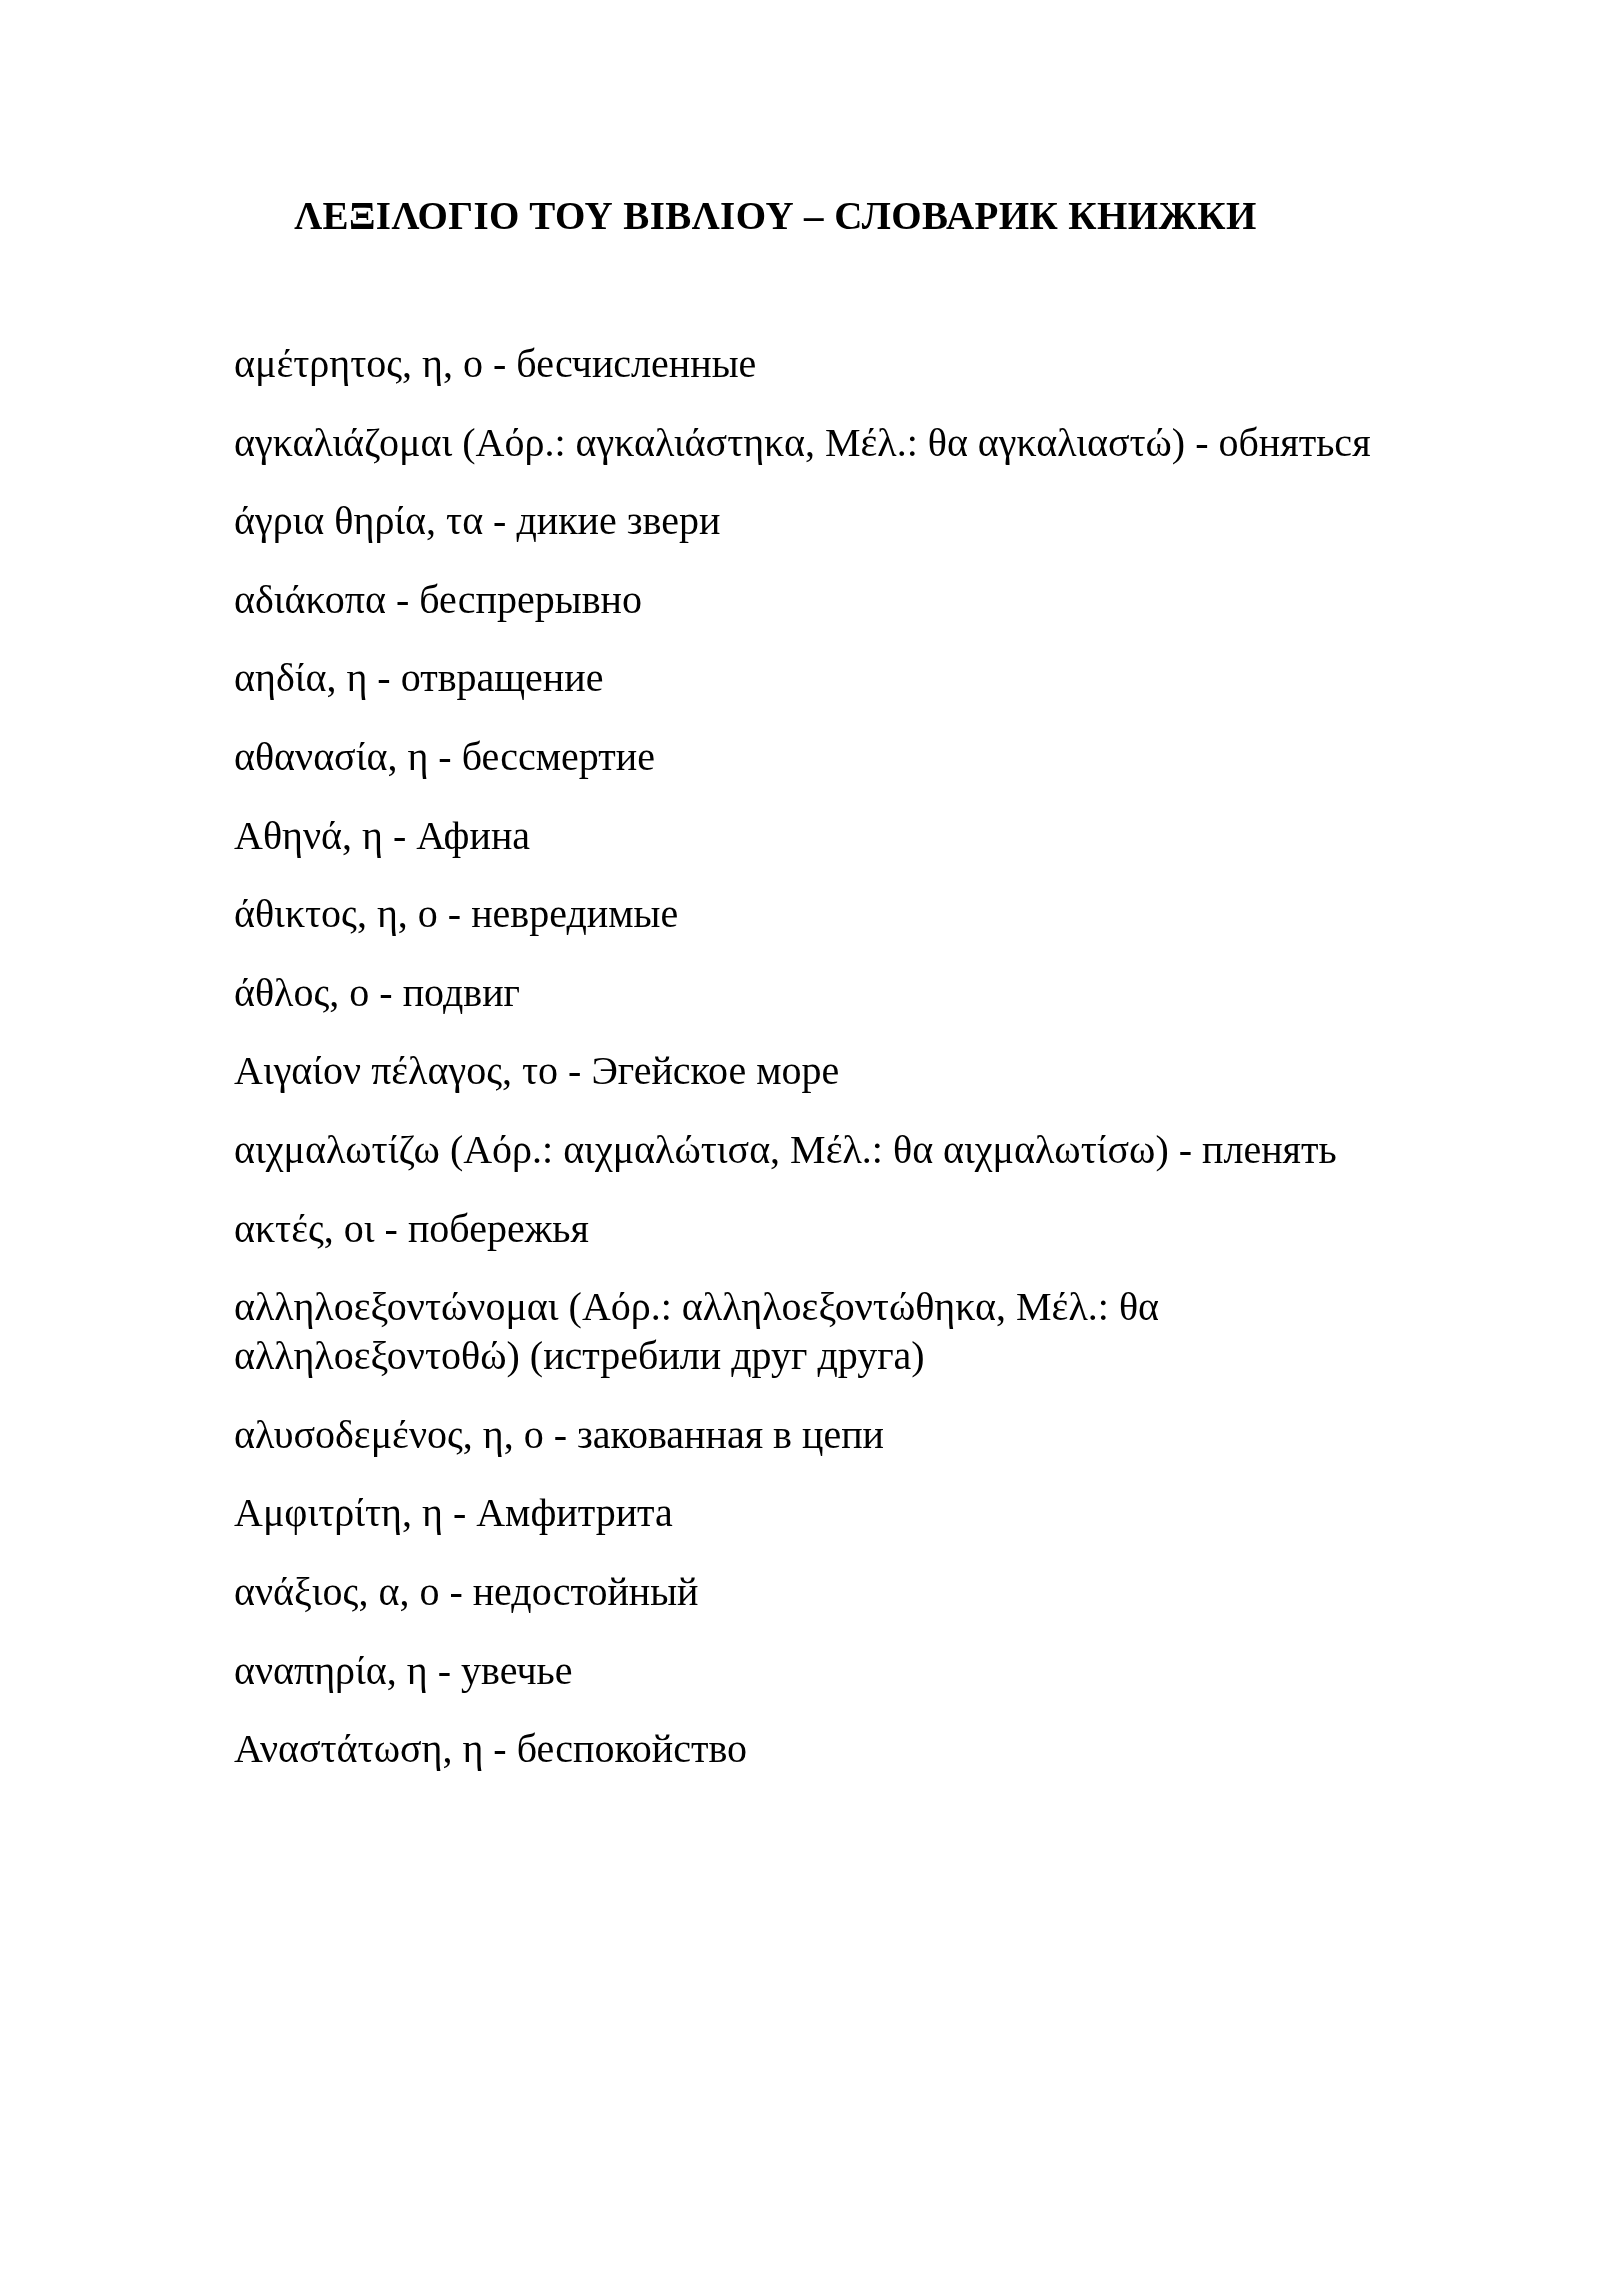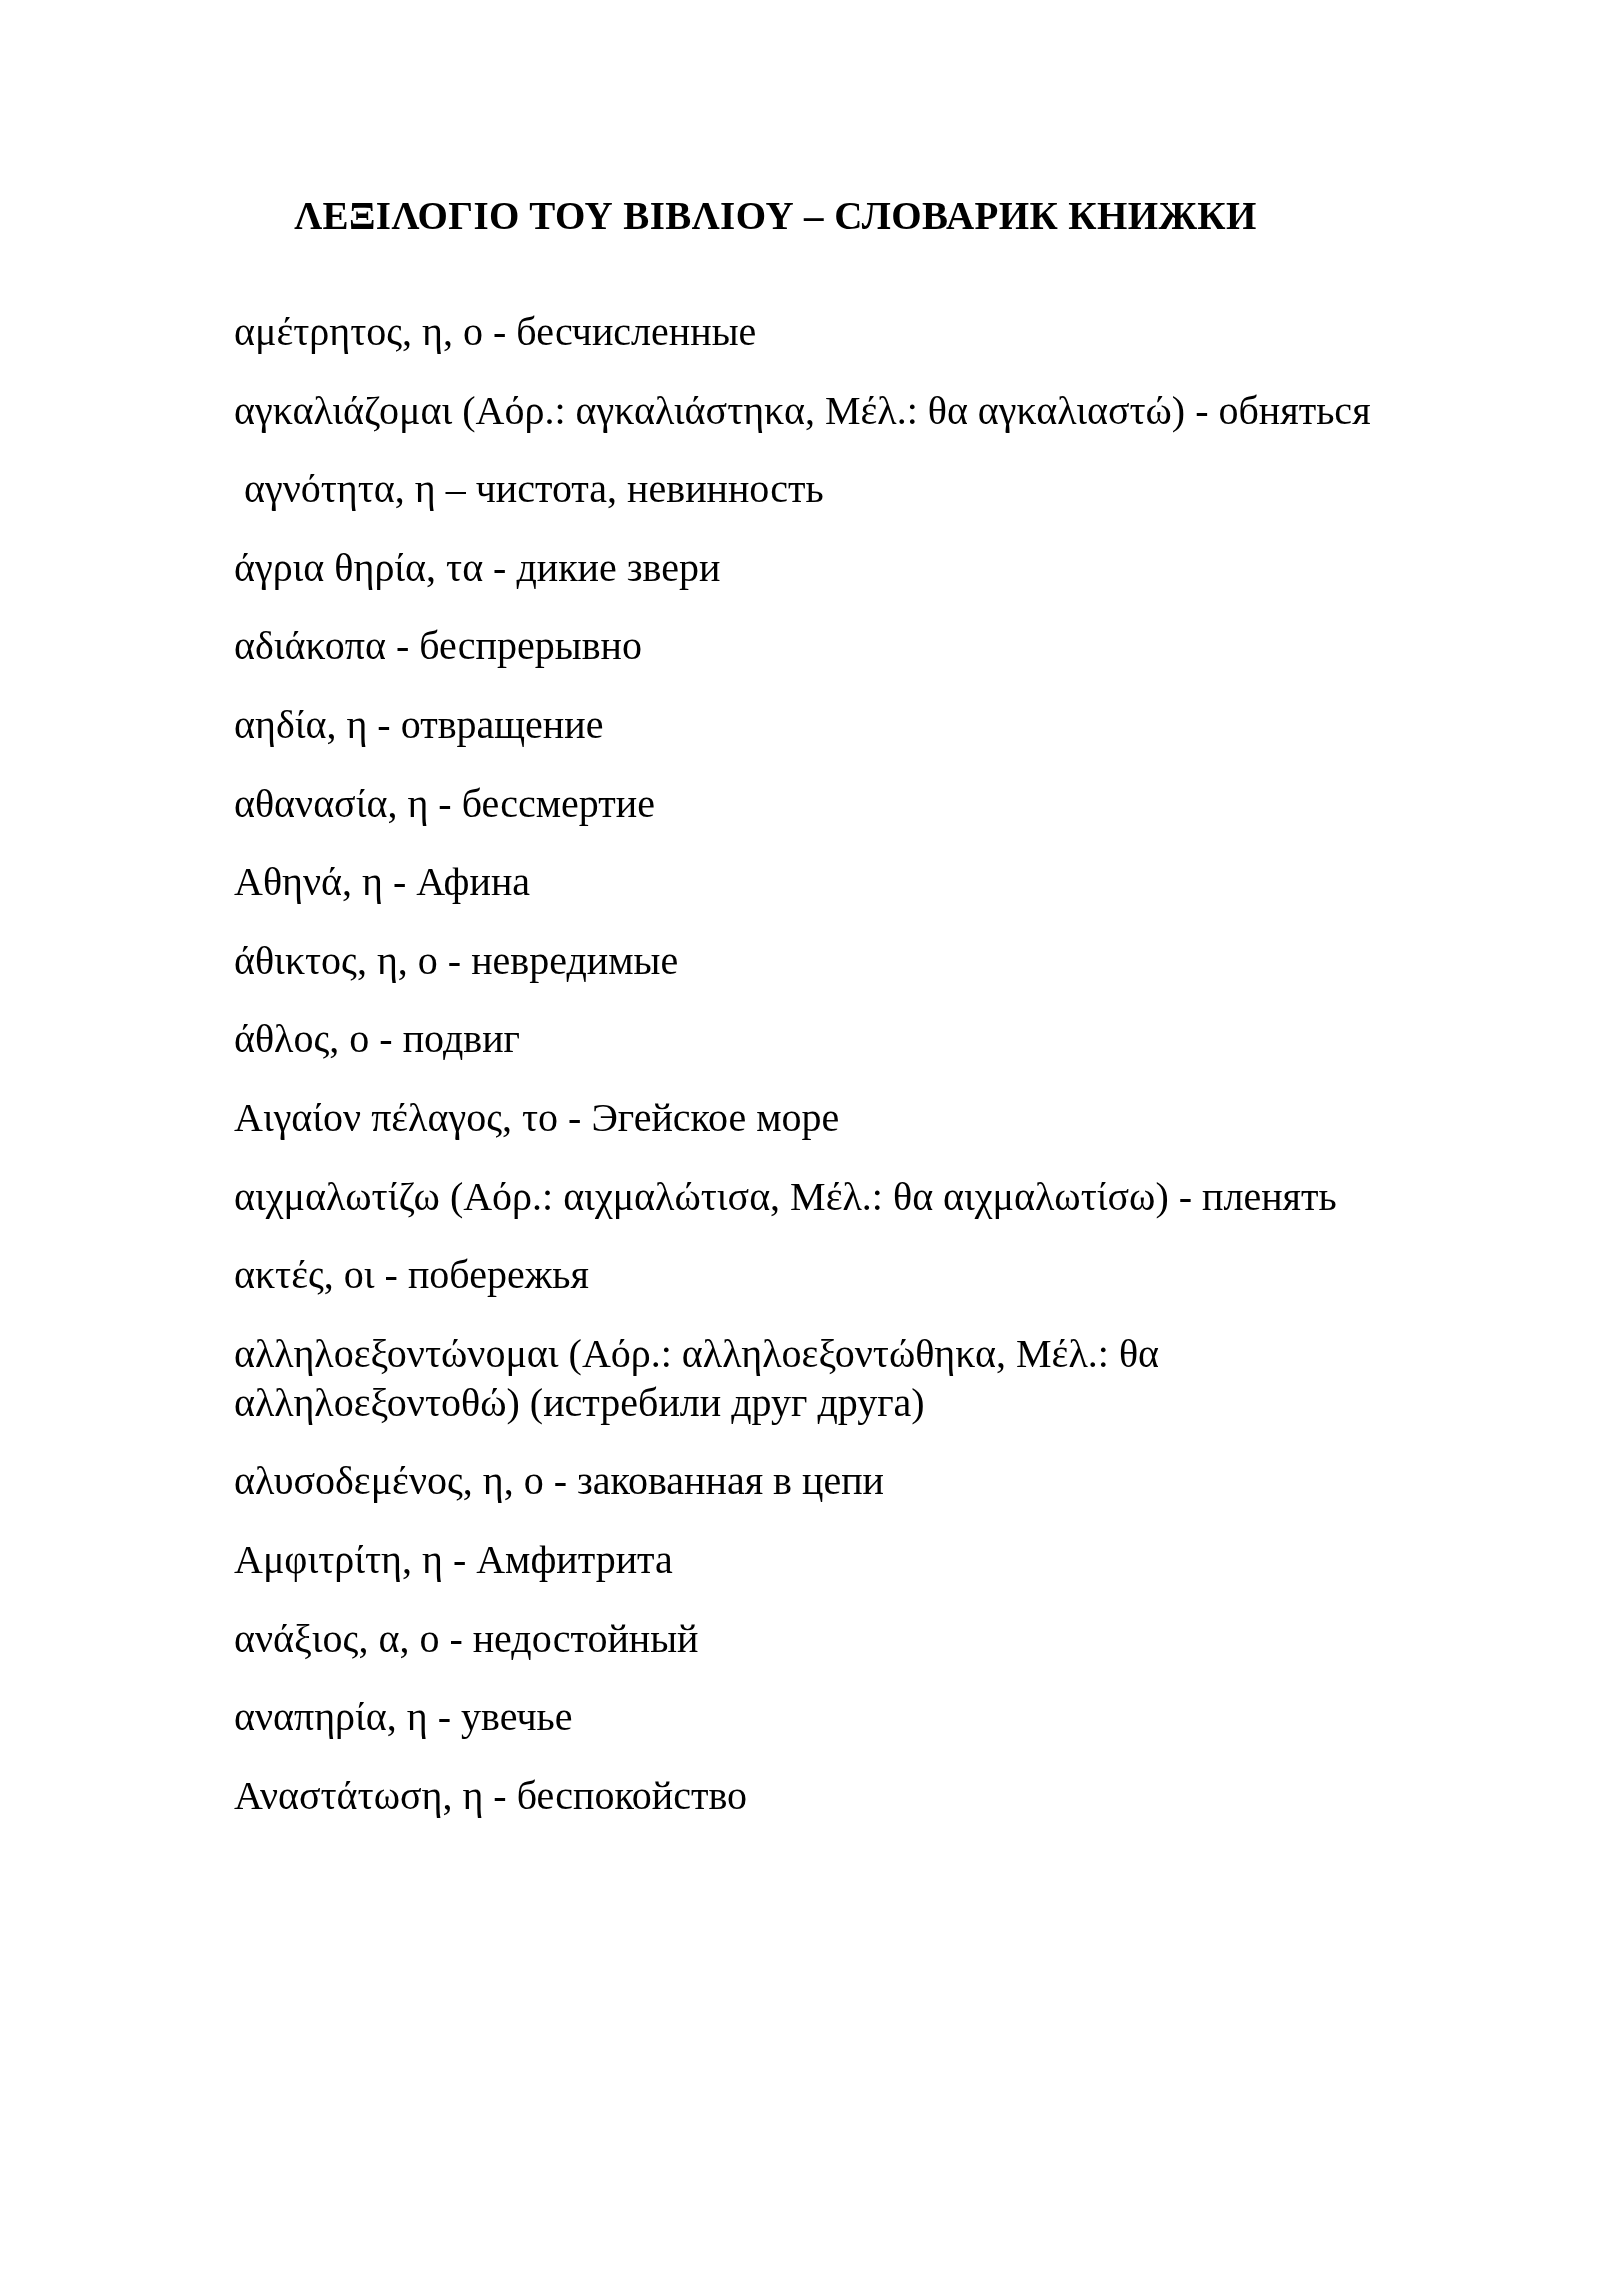--- a/index.html
+++ b/index.html
@@ -24,38 +24,37 @@
   .doc-title {
     margin: 0 36px 0 0;
     font-size: 39px;
     font-weight: 700;
     line-height: 47px;
     text-align: center;
     letter-spacing: 0.4px;
     white-space: pre;
   }
   .entries {
-    margin-top: 68px;
+    margin-top: 100px;
   }
   .entry {
     margin: 0 0 29.6px 0;
     font-size: 40px;
     line-height: 49px;
     white-space: pre; 
   }
 </style>
 </head>
 <body>
 
 <div class="page">
   <h1 class="doc-title">ΛΕΞΙΛΟΓΙΟ ΤΟΥ ΒΙΒΛΙΟΥ – СЛОВАРИК КНИЖКИ</h1>
   <div class="entries">
     <p class="entry">αμέτρητος, η, ο - бесчисленные</p>
     <p class="entry">αγκαλιάζομαι (Αόρ.: αγκαλιάστηκα, Μέλ.: θα αγκαλιαστώ) - обняться</p>
-    <p class="entry"> αγνότητα, η – чистота, невинность</p>
     <p class="entry">άγρια θηρία, τα - дикие звери</p>
     <p class="entry">αδιάκοπα - беспрерывно</p>
     <p class="entry">αηδία, η - отвращение</p>
     <p class="entry">αθανασία, η - бессмертие</p>
     <p class="entry">Αθηνά, η - Афина</p>
     <p class="entry">άθικτος, η, ο - невредимые</p>
     <p class="entry">άθλος, ο - подвиг</p>
     <p class="entry">Αιγαίον πέλαγος, το - Эгейское море</p>
     <p class="entry">αιχμαλωτίζω (Αόρ.: αιχμαλώτισα, Μέλ.: θα αιχμαλωτίσω) - пленять</p>
     <p class="entry">ακτές, οι - побережья</p>

